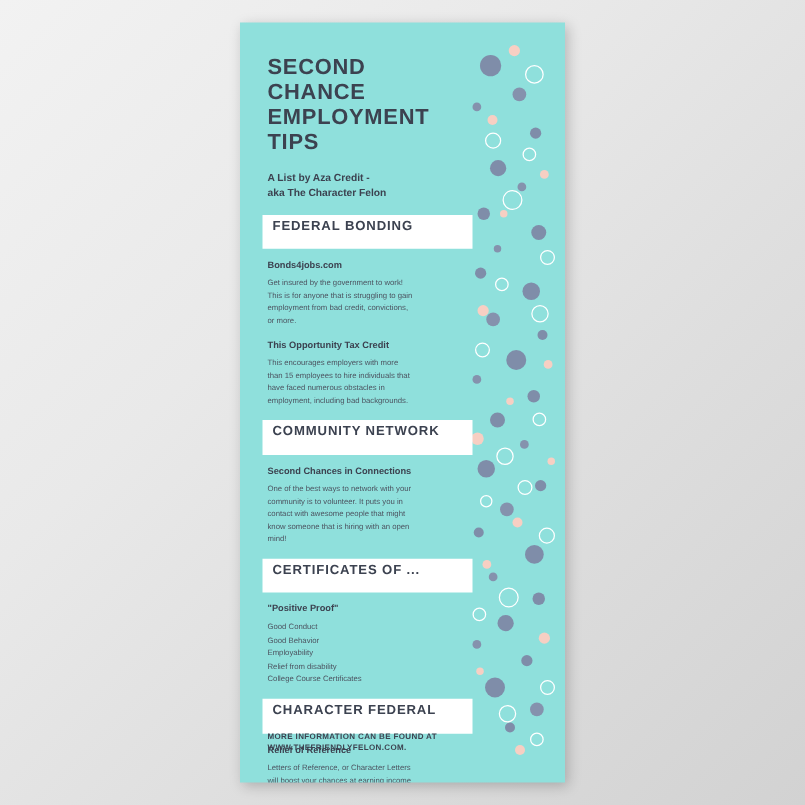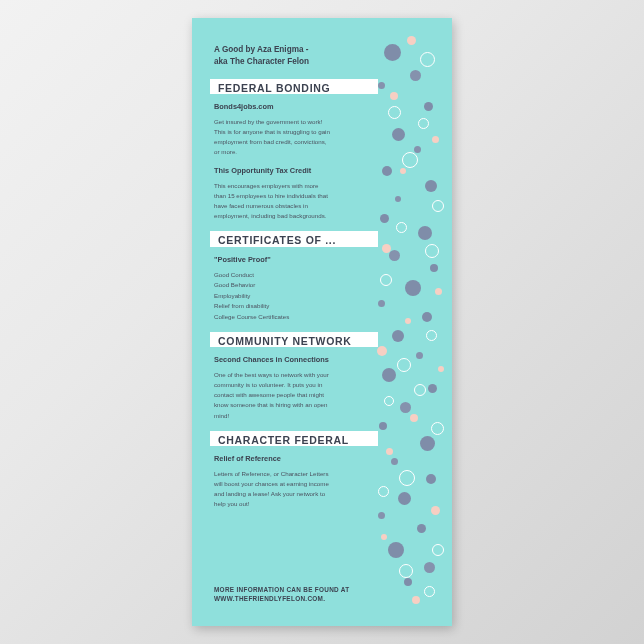--- a/index.html
+++ b/index.html
@@ -69,21 +69,21 @@
     font-weight: bold;
     line-height: 1.45;
     color: #3c4250;
     margin: 0 0 11px 0;
   }
   .section {
     margin-bottom: 10px;
   }
   .band {
     background: #ffffff;
-    padding: 4px 8px 0 8px;
+    padding: 4px 8px 12px 8px;
     margin-left: -4px;
     width: 152px;
     box-sizing: content-box;
   }
   .band-text {
     font-size: 10.5px;
     font-weight: bold;
     letter-spacing: 0.7px;
     color: #3c4250;
     line-height: 1.1;
@@ -190,63 +190,67 @@
       <span class="bubble" style="left:192px;top:378px;width:8px;height:8px;border:1.5px solid #ffffff;"></span>
       <span class="bubble" style="left:239px;top:404px;width:11px;height:11px;border:1.5px solid #ffffff;"></span>
       <span class="bubble" style="left:207px;top:452px;width:14px;height:14px;border:1.5px solid #ffffff;"></span>
       <span class="bubble" style="left:186px;top:468px;width:9px;height:9px;border:1.5px solid #ffffff;"></span>
       <span class="bubble" style="left:240px;top:526px;width:10px;height:10px;border:1.5px solid #ffffff;"></span>
       <span class="bubble" style="left:207px;top:546px;width:12px;height:12px;border:1.5px solid #ffffff;"></span>
       <span class="bubble" style="left:232px;top:568px;width:9px;height:9px;border:1.5px solid #ffffff;"></span>
     </div>
 
     <div id="content">
+      <h1 id="title">
+        <span>SECOND CHANCE</span><br>
+        <span>EMPLOYMENT TIPS</span>
+      </h1>
 
       <div id="subtitle">
-        <span>A Good by Aza Enigma -</span><br>
+        <span>A List by Aza Credit -</span><br>
         <span>aka The Character Felon</span>
       </div>
 
       <div class="section">
         <div class="band">
           <div class="band-text">FEDERAL BONDING</div>
         </div>
         <div class="sec-head">Bonds4jobs.com</div>
         <div class="sec-body">Get insured by the government to work! This is for anyone that is struggling to gain employment from bad credit, convictions, or more.</div>
       </div>
 
       <div class="section">
         <div class="sec-head">This Opportunity Tax Credit</div>
         <div class="sec-body">This encourages employers with more than 15 employees to hire individuals that have faced numerous obstacles in employment, including bad backgrounds.</div>
+      </div>
+
+      <div class="section">
+        <div class="band">
+          <div class="band-text">COMMUNITY NETWORK</div>
+        </div>
+        <div class="sec-head">Second Chances in Connections</div>
+        <div class="sec-body">One of the best ways to network with your community is to volunteer. It puts you in contact with awesome people that might know someone that is hiring with an open mind!</div>
       </div>
 
       <div class="section">
         <div class="band">
           <div class="band-text">CERTIFICATES OF ...</div>
         </div>
         <div class="sec-head">"Positive Proof"</div>
         <div class="sec-list">
           <div>Good Conduct</div>
           <div>Good Behavior</div>
           <div>Employability</div>
           <div>Relief from disability</div>
           <div>College Course Certificates</div>
         </div>
       </div>
 
       <div class="section">
         <div class="band">
-          <div class="band-text">COMMUNITY NETWORK</div>
-        </div>
-        <div class="sec-head">Second Chances in Connections</div>
-        <div class="sec-body">One of the best ways to network with your community is to volunteer. It puts you in contact with awesome people that might know someone that is hiring with an open mind!</div>
-      </div>
-
-      <div class="section">
-        <div class="band">
           <div class="band-text">CHARACTER FEDERAL</div>
         </div>
         <div class="sec-head">Relief of Reference</div>
         <div class="sec-body">Letters of Reference, or Character Letters will boost your chances at earning income and landing a lease! Ask your network to help you out!</div>
       </div>
     </div>
 
     <div id="footer">
       <span>MORE INFORMATION CAN BE FOUND AT</span><br>
       <span>WWW.THEFRIENDLYFELON.COM.</span>

